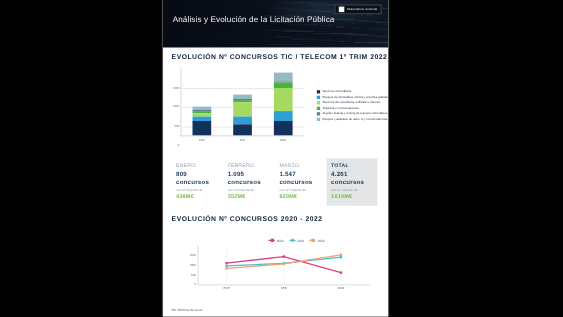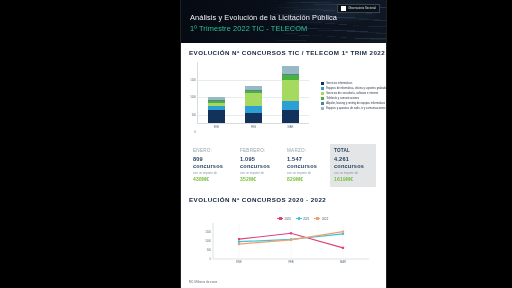--- a/index.html
+++ b/index.html
@@ -6,21 +6,20 @@
   html, body {
     width: 512px; height: 288px;
     background: #000;
     font-family: "Liberation Sans", sans-serif;
     overflow: hidden;
   }
   #stage {
     position: relative;
     width: 472px; height: 288px;
     background: #000;
-    margin-left: 33px;
   }
 
   
   #sheet {
     position: absolute;
     left: 148px; top: 0px;
     width: 205px; height: 288px;
     background: #ffffff;
     box-shadow: 0 0 0 1px #202020;
     overflow: hidden;
@@ -290,21 +289,20 @@
           <i style="top:37.4px;left:78%;width:3%;opacity:0.49"></i>
           <i style="top:38px;left:85%;width:16%;opacity:0.61"></i>
           <i style="top:38.6px;left:92%;width:15%;opacity:0.25"></i>
           <i style="top:40px;left:47%;width:14%;opacity:0.37"></i>
         </div>
       <div class="screen-glow"></div>
       <div class="banner-fade"></div>
 
       <div id="banner-text">
         <div id="title-main">Análisis y Evolución de la Licitación Pública</div>
-        <div id="title-sub">1º Trimestre 2022 TIC - TELECOM</div>
       </div>
 
       <div id="logo-box">
         <span id="logo-mark"></span>
         <span id="logo-text">Observatorio Sectorial</span>
       </div>
     </div>
 
     <div id="body">
 

